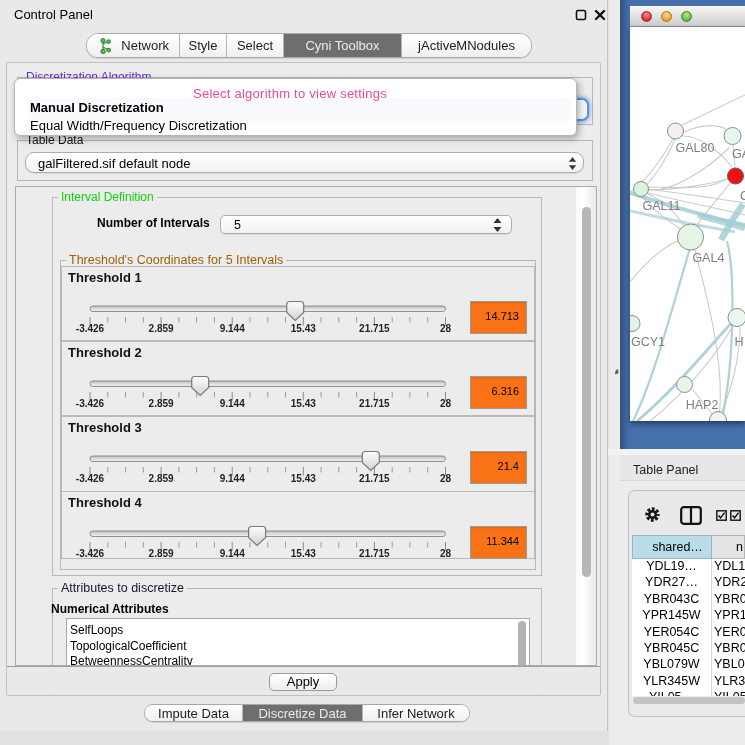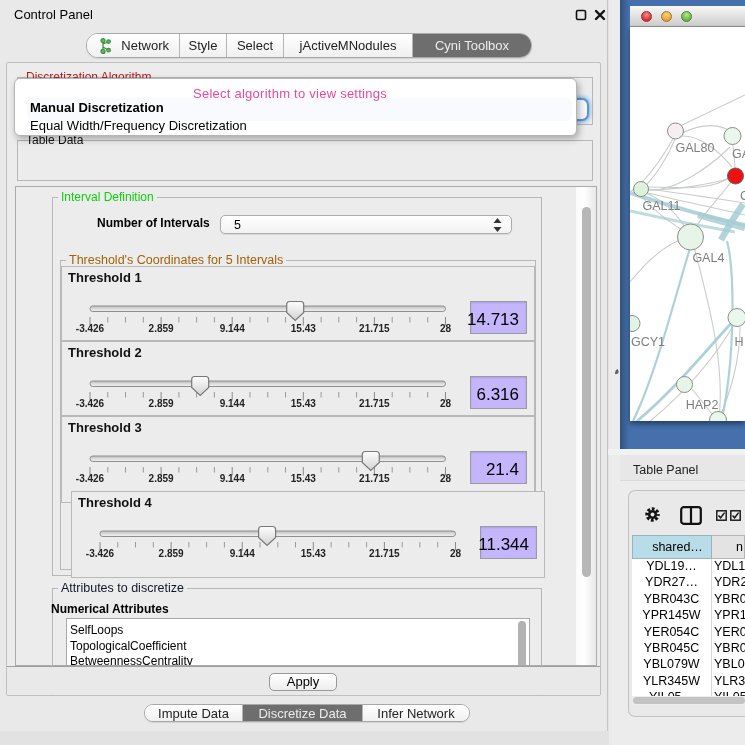--- a/index.html
+++ b/index.html
@@ -1,20 +1,20 @@
 <!DOCTYPE html>
 <html><head><meta charset="utf-8"><style>
 * { margin:0; padding:0; box-sizing:border-box; }
 html,body { width:745px; height:745px; overflow:hidden; }
 body { font-family:"Liberation Sans",sans-serif; background:#e2e2e2; position:relative; color:#000; }
 .abs { position:absolute; }
 .group { position:absolute; border:1px solid #b7b7b7; }
 .gtitle { position:absolute; top:-8px; left:5px; background:#ececec; padding:0 3px; font-size:12px; line-height:14px; }
 .tbox { border:1px solid #b9b9b9; background:#ececec; }
-.vbox { background:#c4b5fd; border:1px solid #9b9b9b; box-shadow:inset 0 1px 2px rgba(0,0,0,0.12); font-size:17px; text-align:right; }
+.vbox { background:#f97316; border:1px solid #9b9b9b; box-shadow:inset 0 1px 2px rgba(0,0,0,0.12); font-size:11px; text-align:right; }
 .vbox span { position:absolute; right:7px; top:8px; }
 .combo { position:absolute; background:linear-gradient(#ffffff,#f2f2f2); border:1px solid #adadad; border-radius:9px; font-size:13px; box-shadow:0 1px 1px rgba(0,0,0,0.08); }
 .tabstrip { position:absolute; display:flex; background:#fdfdfd; border:1px solid #a8a8a8; border-radius:12px; overflow:hidden; box-shadow:0 1px 1px rgba(0,0,0,0.1); }
 .tabstrip .seg { font-size:13px; color:#222; display:flex; align-items:center; justify-content:center; border-right:1px solid #b5b5b5; background:linear-gradient(#ffffff,#f0f0f0); position:relative; }
 .tabstrip .seg:last-child { border-right:none; }
 .tabstrip .sel { background:#6e6e6e; color:#ececec; }
 .trow { position:absolute; left:632px; width:113px; height:16px; font-size:12.5px; }
 .trow .c1 { position:absolute; left:0; width:79px; text-align:center; }
 .trow .c2 { position:absolute; left:82px; width:40px; text-align:left; }
 </style></head>
@@ -49,34 +49,41 @@
             <line x1="4" y1="6" x2="9" y2="4"></line>
             <line x1="4" y1="9" x2="9" y2="12"></line>
             <circle cx="4" cy="2.6" r="2"></circle>
             <circle cx="4" cy="13.4" r="2"></circle>
             <circle cx="9.6" cy="3.6" r="1.8"></circle>
             <circle cx="9.6" cy="12.2" r="1.8"></circle>
           </g>
         </svg>Network</div>
     <div class="seg" style="width:47px">Style</div>
     <div class="seg" style="width:57px">Select</div>
+    <div class="seg sel" style="width:118px">Cyni Toolbox</div>
     <div class="seg" style="width:129px">jActiveMNodules</div>
-    <div class="seg sel" style="width:118px">Cyni Toolbox</div>
   </div>
 
   <div class="abs" style="left:6px;top:62px;width:595px;height:634px;background:#ececec;border:1px solid #c0c0c0;border-radius:2px"></div>
 
   <div class="group" style="left:17px;top:77px;width:576px;height:48px">
-    <div class="gtitle" style="background:transparent;color:#b91c1c">Discretization Algorithm</div>
+    <div class="gtitle" style="background:transparent;color:#6d28d9">Discretization Algorithm</div>
   </div>
 
   <div class="abs" style="left:560px;top:98px;width:29px;height:23px;border:2px solid #5a96d6;border-radius:7px;box-shadow:0 0 4px 1px #79aede;background:#f5f8fb"></div>
 
   <div class="group" style="left:17px;top:140px;width:576px;height:41px">
     <div class="gtitle" style="background:transparent;color:#111">Table Data</div>
+  </div>
+  <div class="combo" style="left:25px;top:152px;width:559px;height:21px">
+    <span style="position:absolute;left:12px;top:3px">galFiltered.sif default node</span>
+    <svg width="9" height="13" style="position:absolute;right:6px;top:4px">
+        <path d="M4.5,0 L8.2,4.7 L0.8,4.7 z" fill="#3a3a3a"></path>
+        <path d="M4.5,13 L8.2,8.3 L0.8,8.3 z" fill="#3a3a3a"></path>
+      </svg>
   </div>
 
   <div class="abs" style="left:15px;top:186px;width:582px;height:480px;border:1px solid #ababab;background:#ececec"></div>
 
   <div class="abs" style="left:576px;top:187px;width:20px;height:478px;background:linear-gradient(90deg,#fafafa,#ffffff 40%,#e8e8e8)"></div>
   <div class="abs" style="left:582px;top:207px;width:9px;height:370px;background:#b7b7b7;border-radius:5px"></div>
 
   <div class="group" style="left:52px;top:197px;width:490px;height:379px">
     <div class="gtitle" style="color:#0ed20e">Interval Definition</div>
   </div>
@@ -197,21 +204,21 @@
         <text x="170.2" y="65" font-size="10" font-weight="bold" fill="#222" text-anchor="middle">9.144</text>
         <text x="241.3" y="65" font-size="10" font-weight="bold" fill="#222" text-anchor="middle">15.43</text>
         <text x="312.4" y="65" font-size="10" font-weight="bold" fill="#222" text-anchor="middle">21.715</text>
         <text x="383.5" y="65" font-size="10" font-weight="bold" fill="#222" text-anchor="middle">28</text>
         <path d="M300.3,37.5 q0,-3 3,-3 h11.0 q3,0 3,3 v8.0 l-8.5,8.0 l-8.5,-8.0 z" fill="url(#thg)" stroke="#787878" stroke-width="1.2"></path>
       </svg>
 <div class="abs vbox" style="left:408px;top:34px;width:57px;height:33px">
         <span>21.4</span>
       </div>
 </div>
-<div class="abs tbox" style="left:71px;top:491px;width:474px;height:87px">
+<div class="abs tbox" style="left:61px;top:491px;width:474px;height:68px">
 <svg width="472" height="73" style="position:absolute;left:0;top:0">
         <text x="6" y="15" font-size="13" font-weight="bold" fill="#111">Threshold 4</text>
         <rect x="28.0" y="39" width="355.5" height="5.5" rx="2.7" fill="url(#tg)" stroke="#8f8f8f" stroke-width="1"></rect>
         <line x1="28.0" y1="50" x2="28.0" y2="58.5" stroke="#8a8a8a" stroke-width="1"></line>
         <line x1="45.8" y1="50" x2="45.8" y2="55.5" stroke="#9a9a9a" stroke-width="1"></line>
         <line x1="63.5" y1="50" x2="63.5" y2="55.5" stroke="#9a9a9a" stroke-width="1"></line>
         <line x1="81.3" y1="50" x2="81.3" y2="55.5" stroke="#9a9a9a" stroke-width="1"></line>
         <line x1="99.1" y1="50" x2="99.1" y2="58.5" stroke="#8a8a8a" stroke-width="1"></line>
         <line x1="116.9" y1="50" x2="116.9" y2="55.5" stroke="#9a9a9a" stroke-width="1"></line>
         <line x1="134.6" y1="50" x2="134.6" y2="55.5" stroke="#9a9a9a" stroke-width="1"></line>

